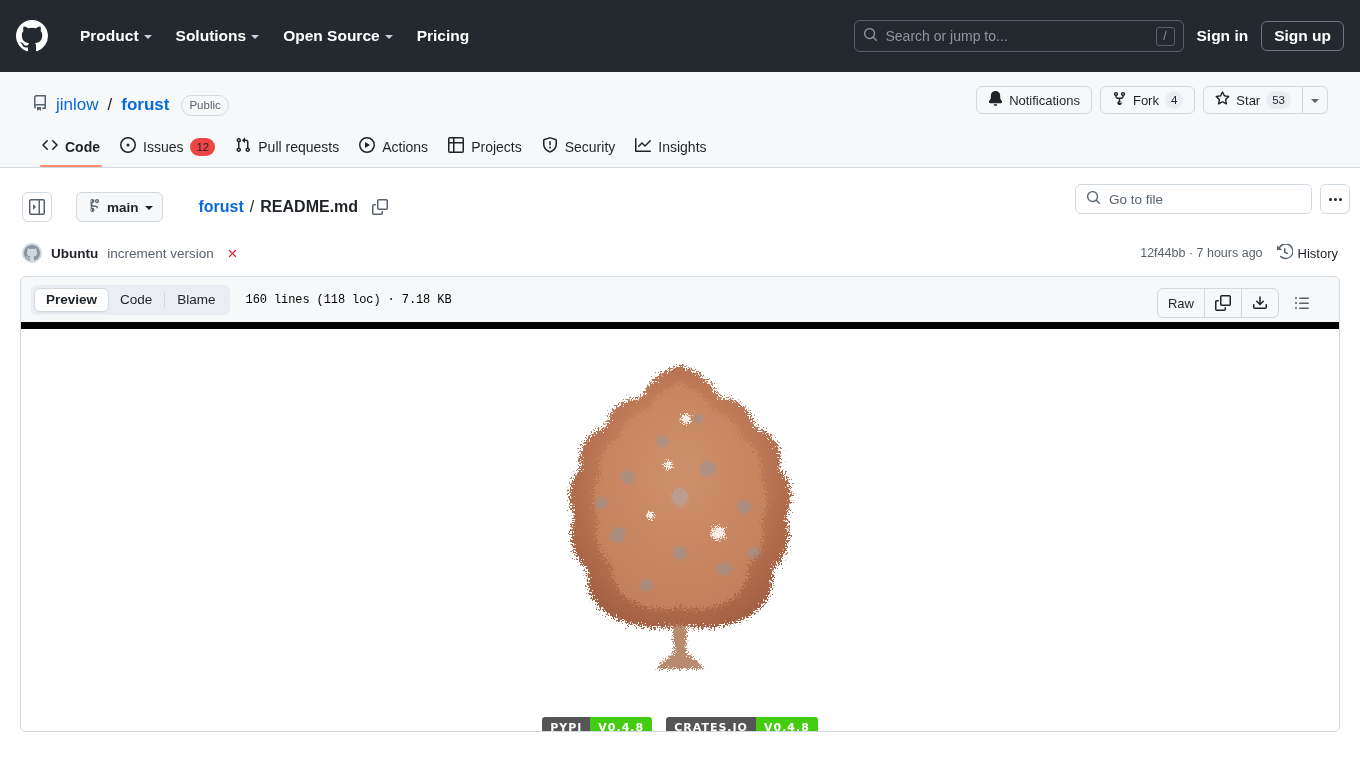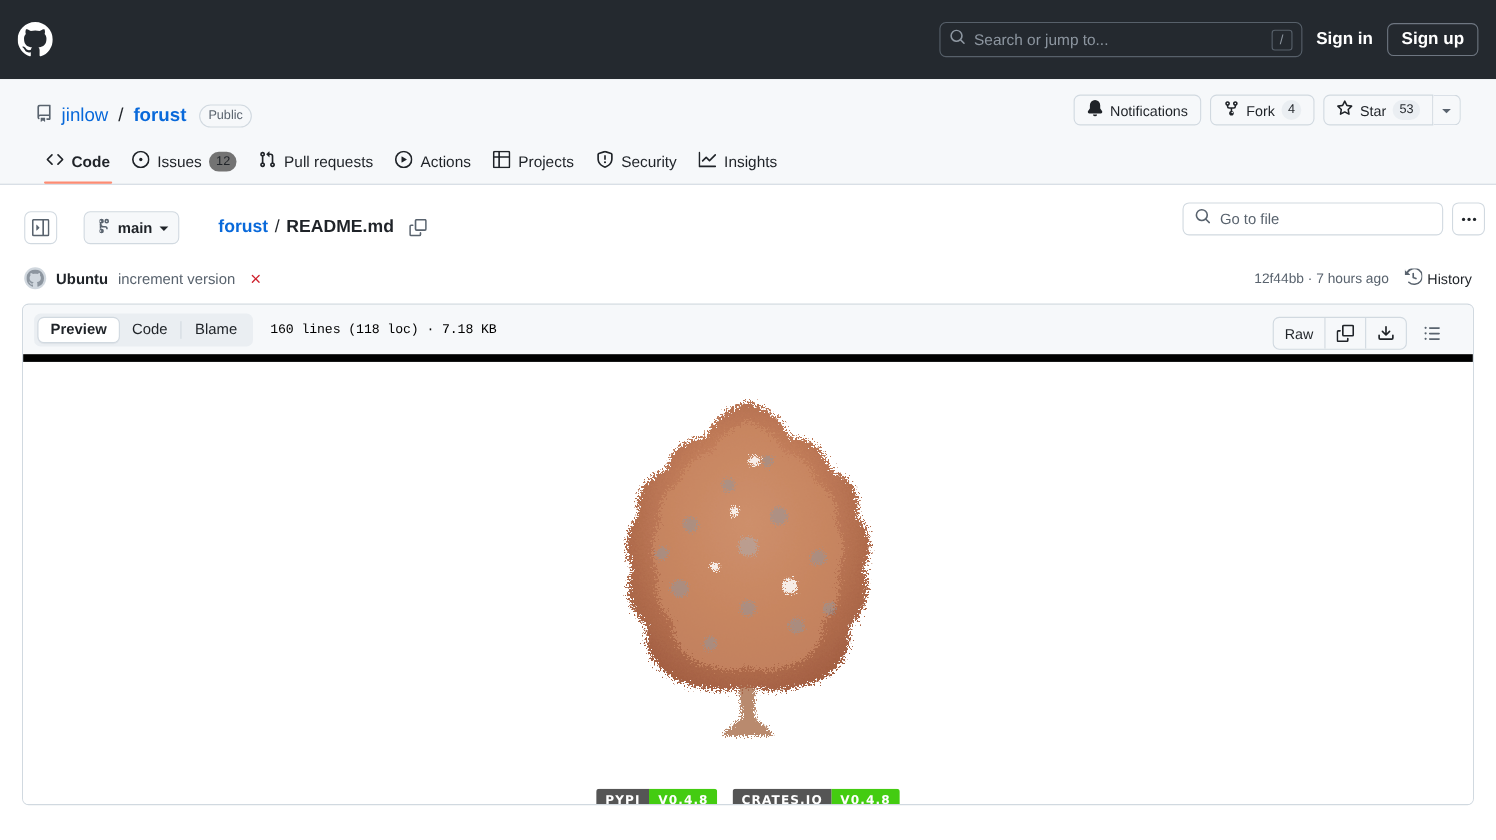--- a/index.html
+++ b/index.html
@@ -118,21 +118,21 @@
     padding: 7px 10px 11px 10px;
     font-size: 14px; color: #1f2328;
     cursor: pointer; position: relative; white-space: nowrap;
   }
   .tab.active { font-weight: 600; }
   .tab.active::after {
     content: ""; position: absolute;
     left: 8px; right: 8px; bottom: 0;
     height: 2px; background: #fd8c73; border-radius: 6px;
   }
-  .tab .count { background: #737373; }
+  .tab .count { background: #ef4444; }
 
   
   .file-nav {
     display: flex; align-items: center;
     padding: 16px 16px 0 22px;
     height: 62px; position: relative;
   }
   .icon-btn {
     width: 30px; height: 30px;
     border: 1px solid #d1d9e0; border-radius: 6px;
@@ -282,20 +282,37 @@
 </head>
 <body>
 
 <div class="gh-header">
   <span class="gh-logo">
     <svg width="32" height="32" viewBox="0 0 16 16" fill="#ffffff">
         <path d="M8 0C3.58 0 0 3.58 0 8c0 3.54 2.29 6.53 5.47 7.59.4.07.55-.17.55-.38 0-.19-.01-.82-.01-1.49-2.01.37-2.53-.49-2.69-.94-.09-.23-.48-.94-.82-1.13-.28-.15-.68-.52-.01-.53.63-.01 1.08.58 1.23.82.72 1.21 1.87.87 2.33.66.07-.52.28-.87.51-1.07-1.78-.2-3.64-.89-3.64-3.95 0-.87.31-1.59.82-2.15-.08-.2-.36-1.02.08-2.12 0 0 .67-.21 2.2.82.64-.18 1.32-.27 2-.27.68 0 1.36.09 2 .27 1.53-1.04 2.2-.82 2.2-.82.44 1.1.16 1.92.08 2.12.51.56.82 1.27.82 2.15 0 3.07-1.87 3.75-3.65 3.95.29.25.54.73.54 1.48 0 1.07-.01 1.93-.01 2.2 0 .21.15.46.55.38A8.013 8.013 0 0016 8c0-4.42-3.58-8-8-8z"></path>
       </svg>
   </span>
 
+  <div class="gh-nav">
+    <div class="gh-nav-item">
+      <span>Product</span>
+      <span class="caret-d"></span>
+    </div>
+    <div class="gh-nav-item">
+      <span>Solutions</span>
+      <span class="caret-d"></span>
+    </div>
+    <div class="gh-nav-item">
+      <span>Open Source</span>
+      <span class="caret-d"></span>
+    </div>
+    <div class="gh-nav-item">
+      <span>Pricing</span>
+    </div>
+  </div>
 
   <div class="gh-right">
     <div class="gh-search">
       <span class="mag">
         <svg width="15" height="15" viewBox="0 0 16 16" fill="#8d96a0">
             <path d="M10.68 11.74a6 6 0 01-7.922-8.982 6 6 0 018.982 7.922l3.04 3.04a.749.749 0 01-.326 1.275.749.749 0 01-.734-.215zM11.5 7a4.499 4.499 0 10-8.997 0A4.499 4.499 0 0011.5 7z"></path>
           </svg>
       </span>
       <span class="ph">Search or jump to...</span>
       <span class="slash-key">/</span>

